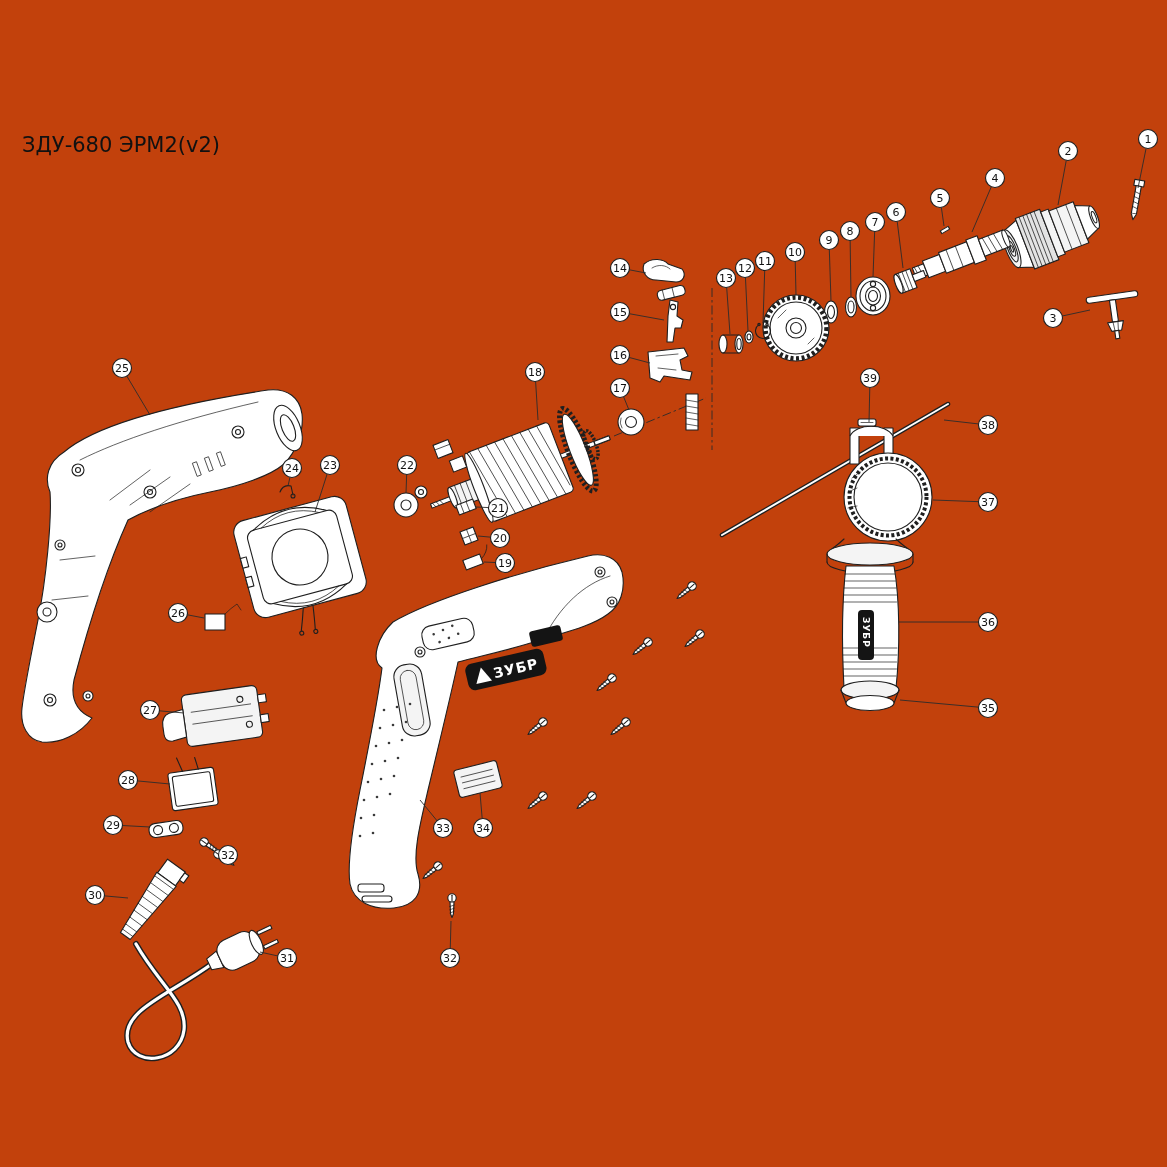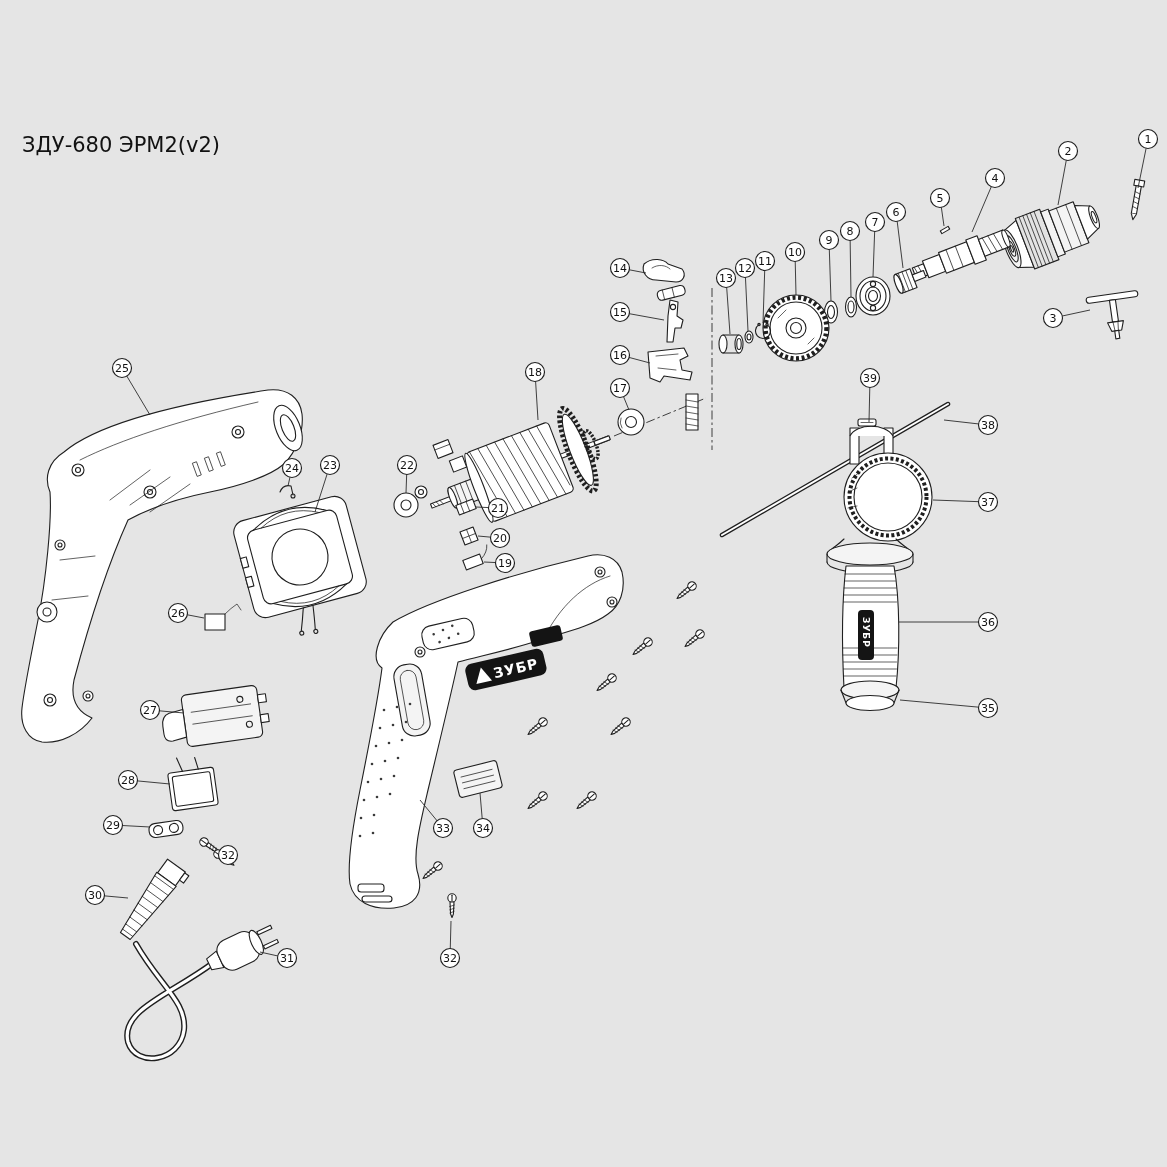--- a/index.html
+++ b/index.html
@@ -1,16 +1,16 @@
 <!DOCTYPE html>
 <html><head>
 <meta charset="utf-8">
 <style>
   html,body{margin:0;padding:0;background:#fff;}
-  .stage{position:relative;width:1167px;height:1167px;background:#e5e5e5;overflow:hidden;
+  .stage{position:relative;width:1167px;height:1167px;background:#c2410c;overflow:hidden;
          font-family:"DejaVu Sans",sans-serif;}
   svg{position:absolute;left:0;top:0;}
   .ln{fill:none;stroke:#1f1f1f;stroke-width:1.1;stroke-linecap:round;stroke-linejoin:round;}
   .thin{stroke-width:0.7;}
   .fw{fill:#ffffff;stroke:#1f1f1f;stroke-width:1.1;stroke-linejoin:round;}
   .fl{fill:#f4f4f4;stroke:#1f1f1f;stroke-width:1.1;stroke-linejoin:round;}
   .fm{fill:#e3e3e3;stroke:#1f1f1f;stroke-width:1.1;stroke-linejoin:round;}
   .dk{fill:#141414;stroke:none;}
   .dash{fill:none;stroke:#2a2a2a;stroke-width:0.9;stroke-dasharray:9 3 2.5 3;}
   .teeth{fill:none;stroke:#1f1f1f;}

